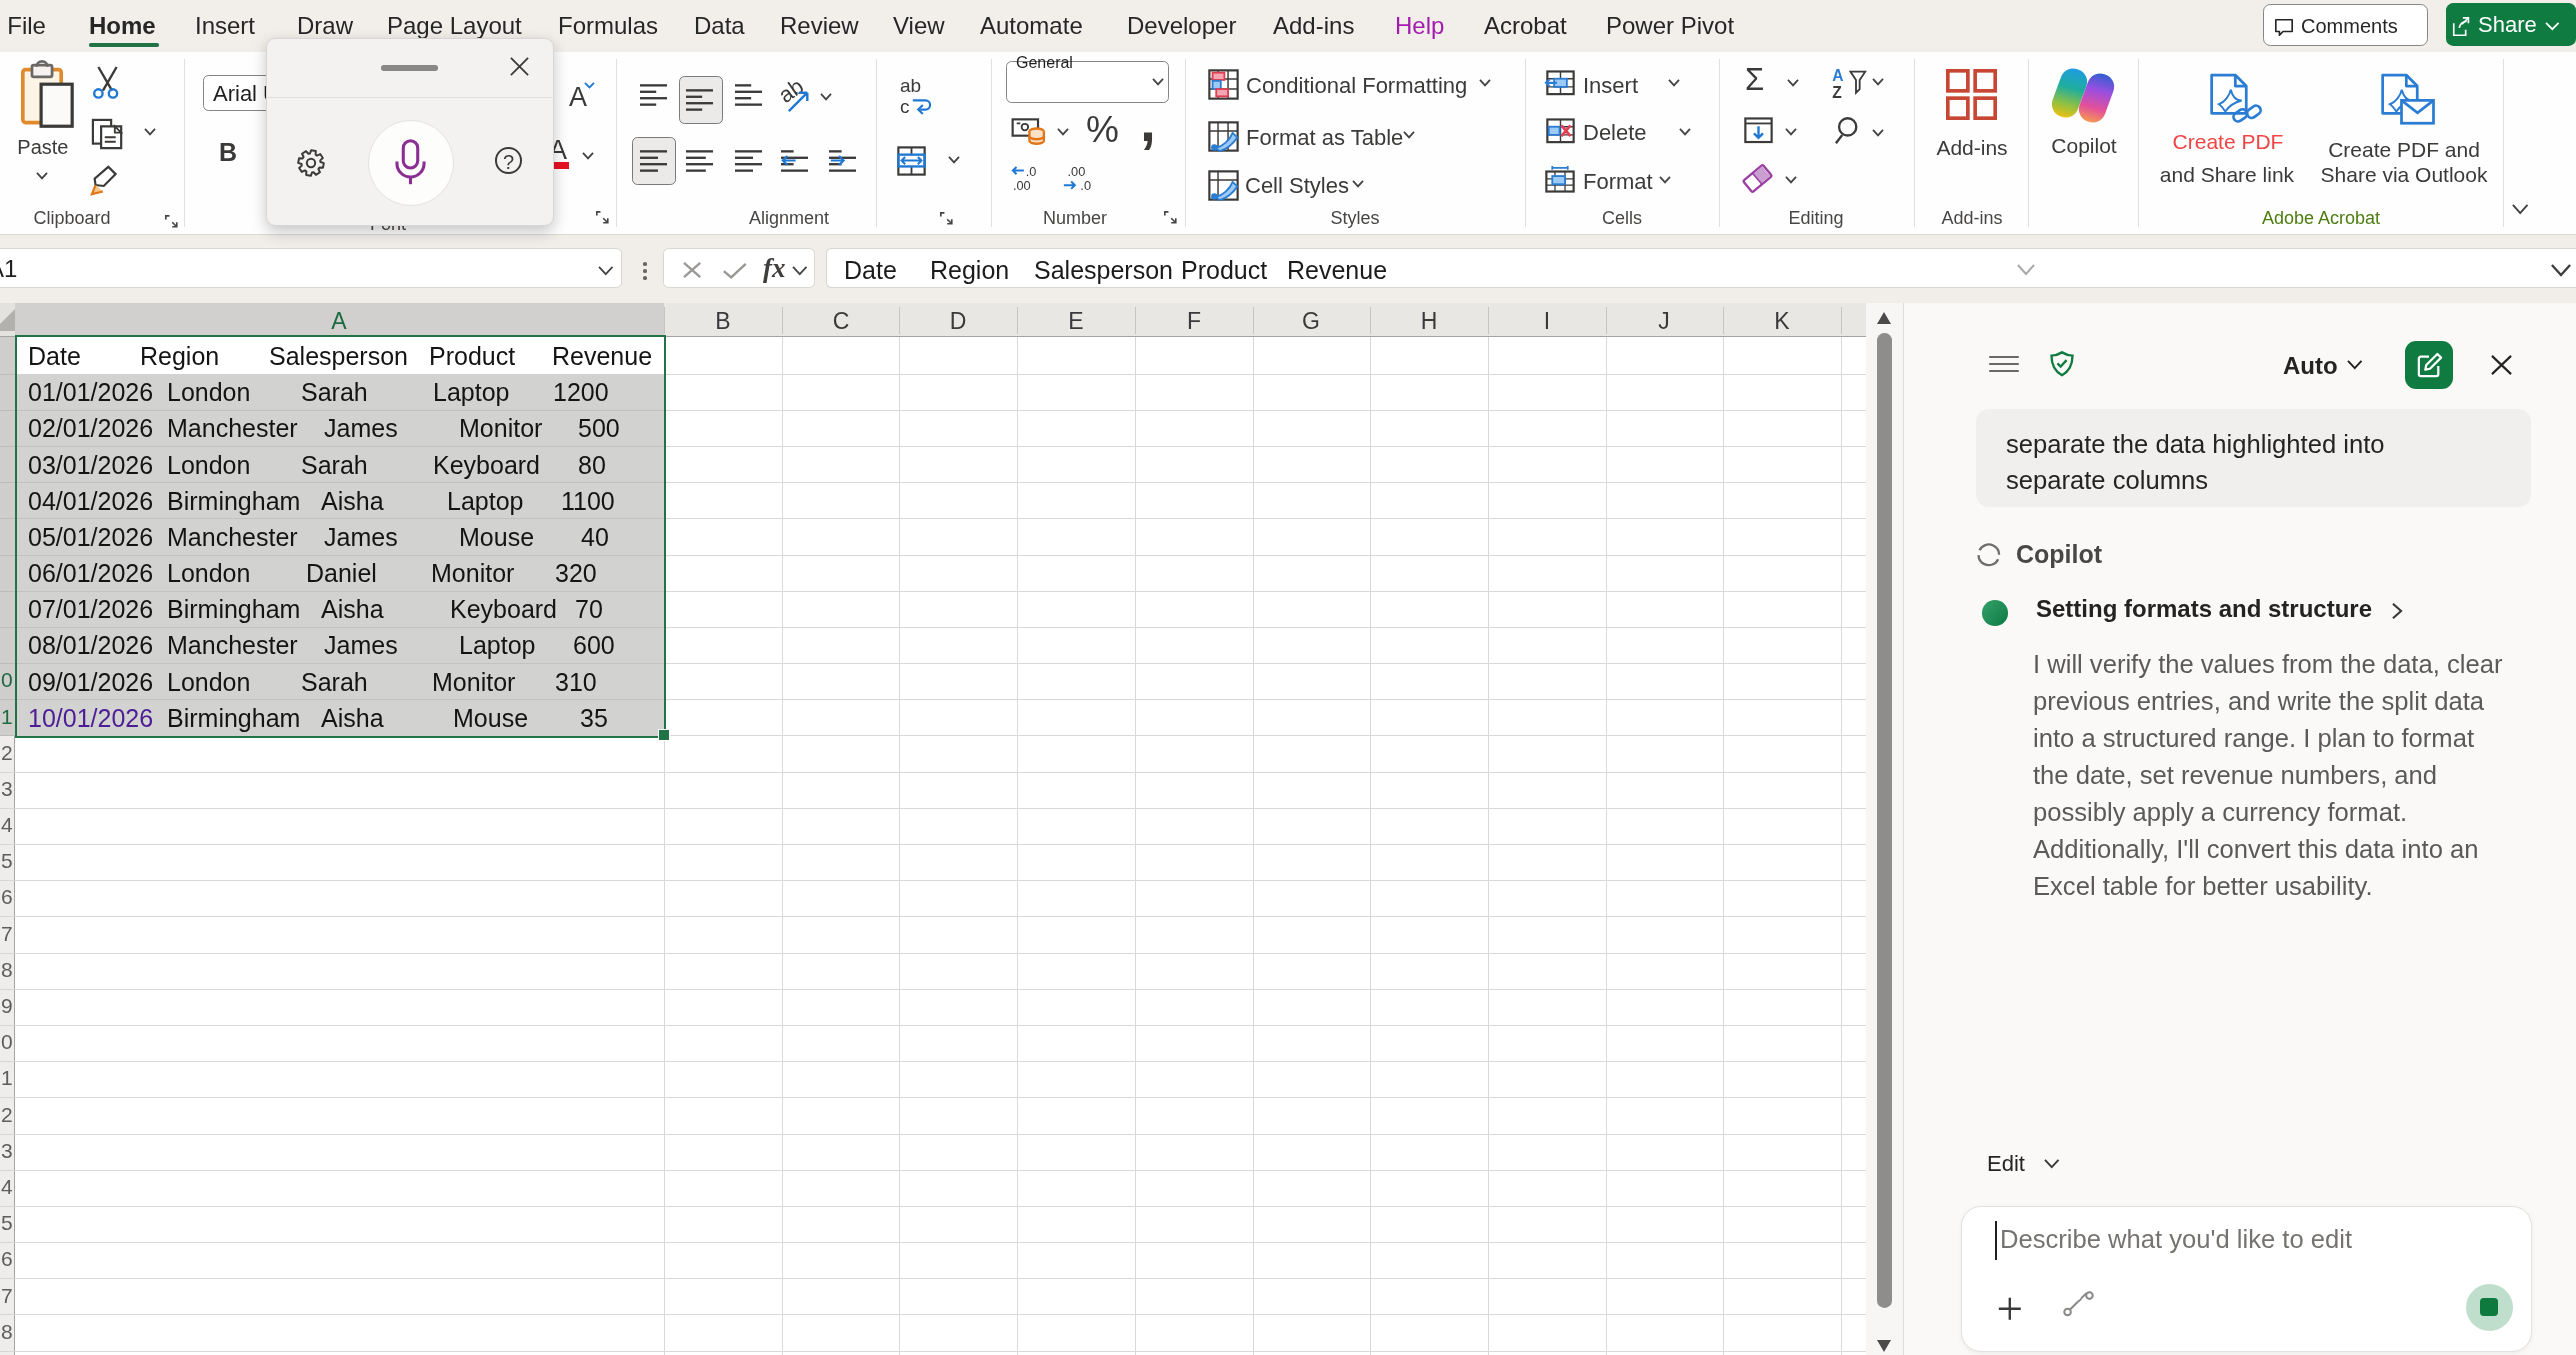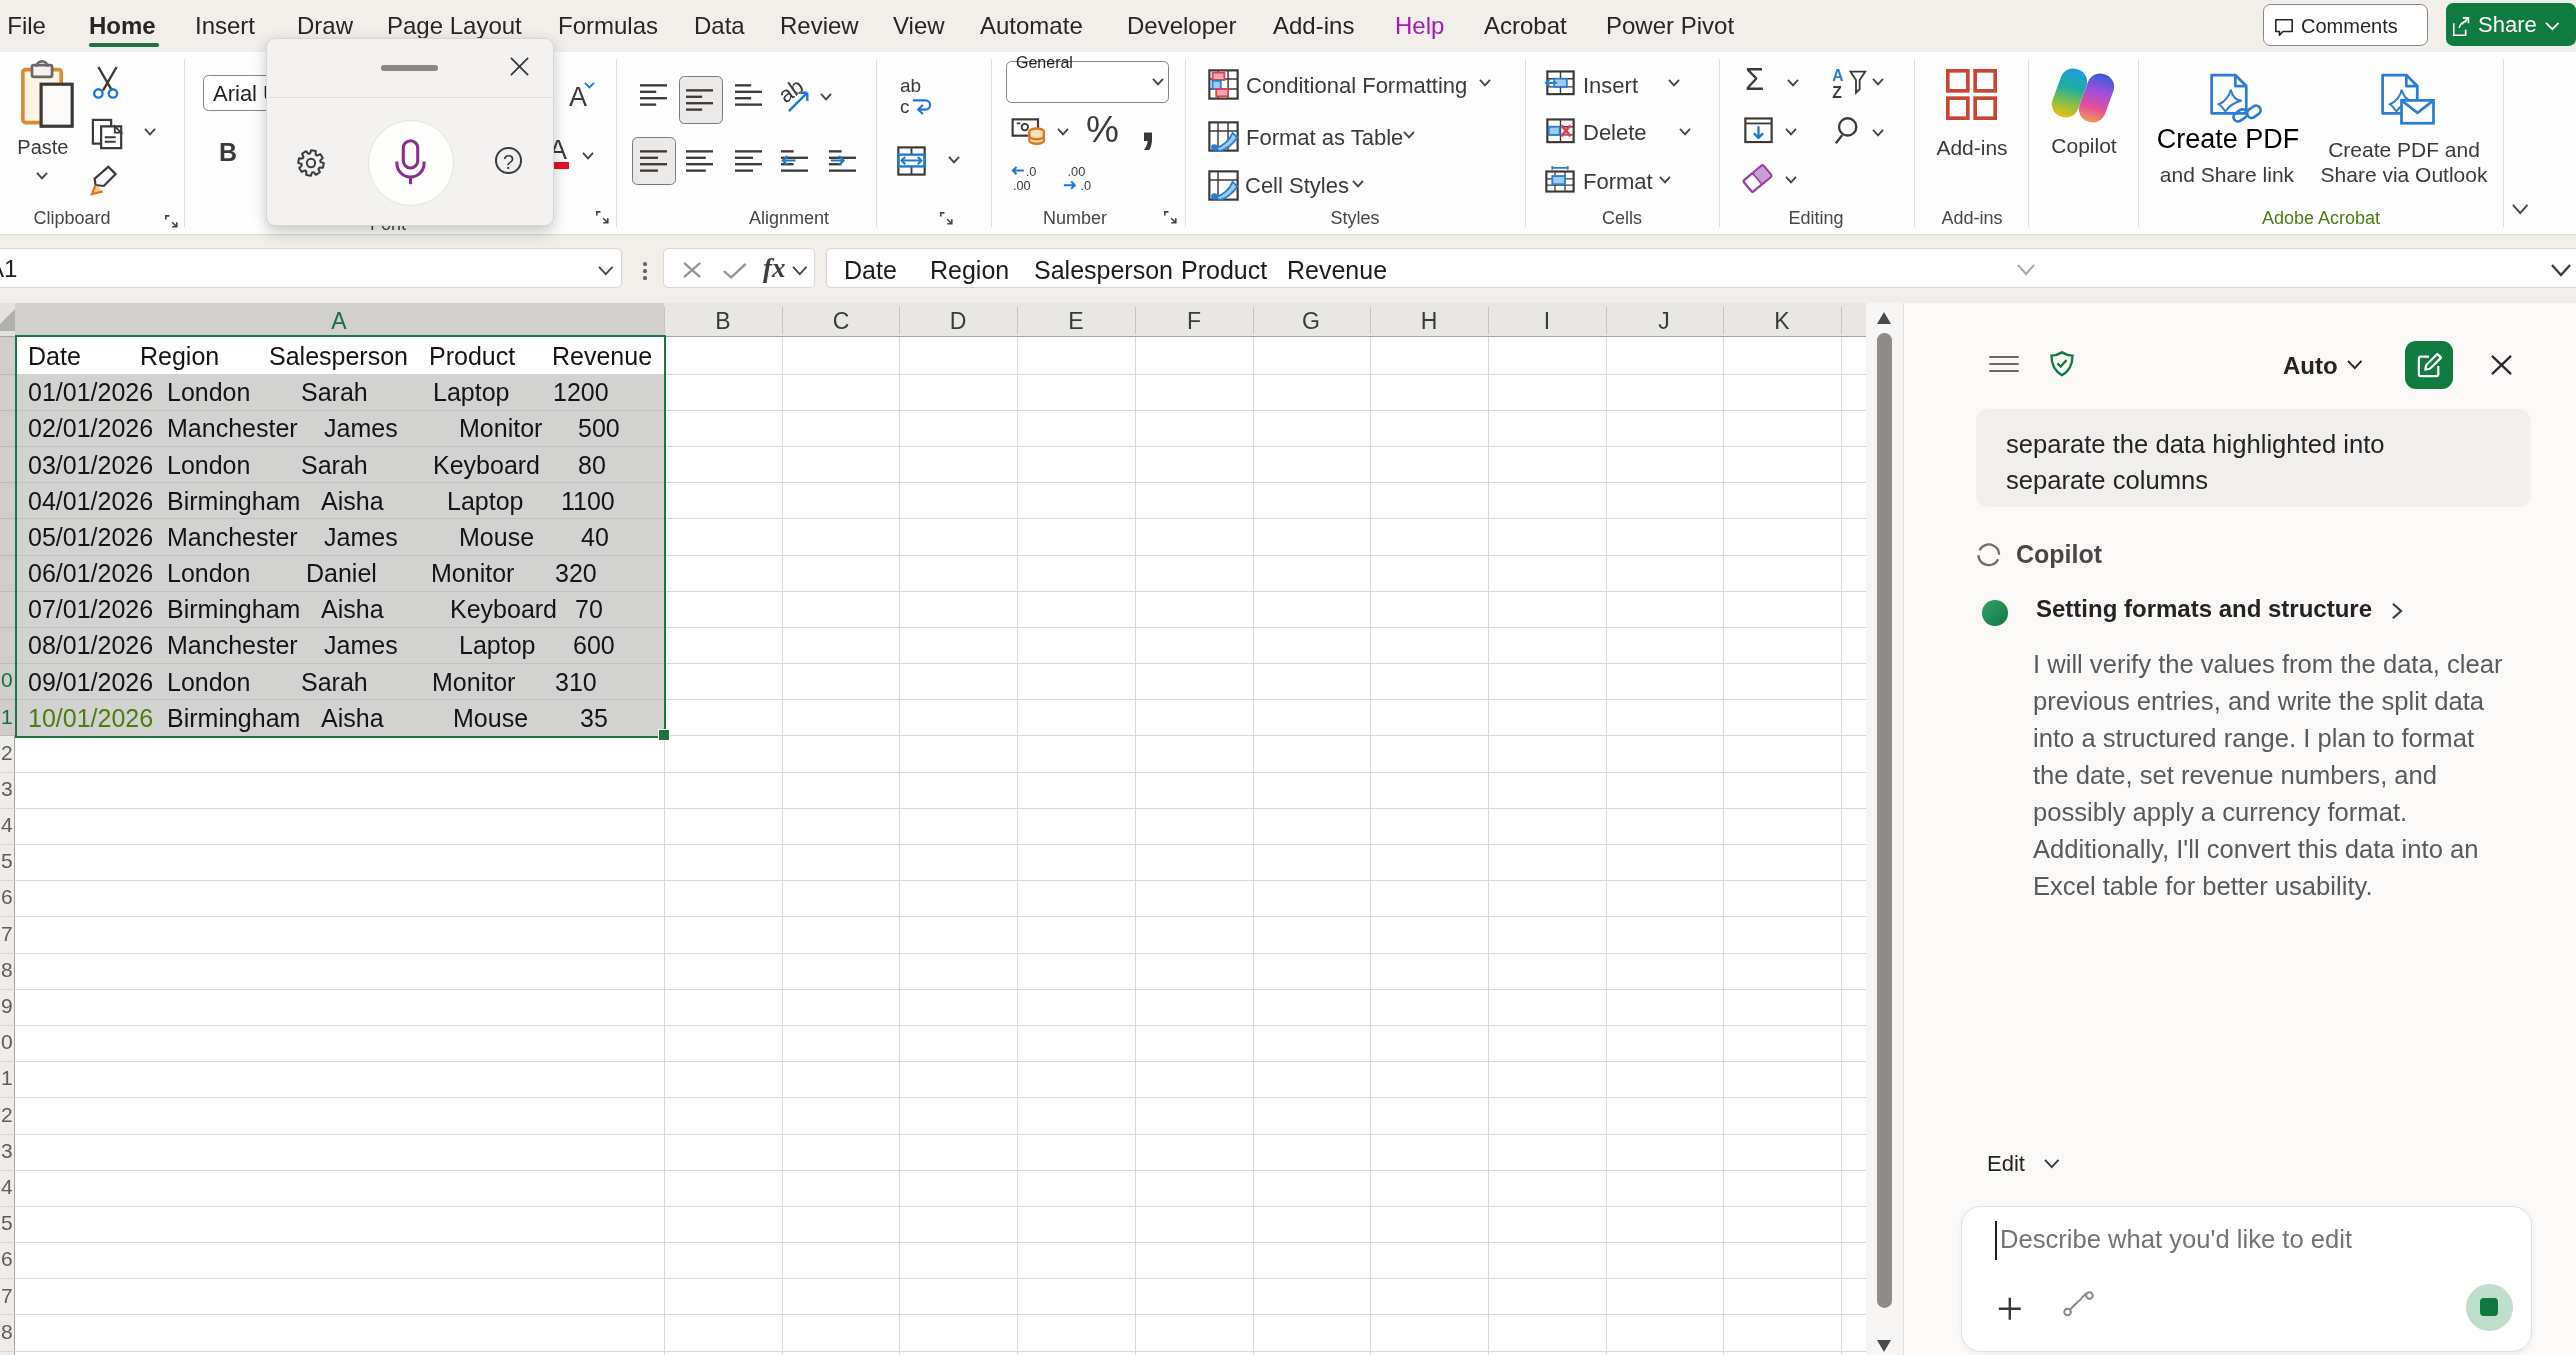--- a/index.html
+++ b/index.html
@@ -350,21 +350,21 @@
     </svg>
 <svg style="left:2379px;top:73px;" width="51" height="57" viewBox="0 0 56 62">
 <path d="M4 2h26l12 12v30H4z" fill="#fff" stroke="#2b7cd3" stroke-width="3" stroke-linejoin="round"></path>
 <path d="M30 2v12h12" fill="none" stroke="#2b7cd3" stroke-width="3" stroke-linejoin="round"></path>
 <path d="M12 34c6-2 12-10 13-16 2 8 6 12 12 12-8 2-14 6-18 12-2-3-4-6-7-8z" fill="none" stroke="#2b7cd3" stroke-width="2.2"></path>
     </svg>
 <svg style="left:2400px;top:99px;" width="35" height="25.6" viewBox="0 0 38 28">
 <rect x="1.5" y="1.5" width="35" height="25" fill="#fff" stroke="#2b7cd3" stroke-width="3"></rect>
 <path d="M1.5 1.5L19 15 36.5 1.5" fill="none" stroke="#2b7cd3" stroke-width="3"></path>
     </svg>
-<div class="t" style="left:2228px;top:124px;transform:translateX(-50%);font-size:27px;color:#000000;">Create PDF</div>
+<div class="t" style="left:2228px;top:130px;transform:translateX(-50%);font-size:21px;color:#ef4444;">Create PDF</div>
 <div class="t" style="left:2227px;top:163px;transform:translateX(-50%);font-size:21px;color:#3b3a39;">and Share link</div>
 <div class="t" style="left:2404px;top:138px;transform:translateX(-50%);font-size:21px;color:#3b3a39;">Create PDF and</div>
 <div class="t" style="left:2404px;top:163px;transform:translateX(-50%);font-size:21px;color:#3b3a39;">Share via Outlook</div>
 <svg style="left:2512px;top:204px;" width="16.4" height="10" viewBox="0 0 18 11">
       <path d="M1 1l8.0 9 8.0 -9" fill="none" stroke="#444" stroke-width="2.2"></path>
     </svg>
 <div class="abs" style="left:0;top:235px;width:2576px;height:68px;background:#f1ede9;"></div>
 <div class="abs" style="left:-27px;top:248px;width:649px;height:40px;background:#fff;border:0.9px solid #d9d5d1;border-radius:5.5px;"></div>
 <div class="t" style="left:-12px;top:255px;font-size:24px;color:#1f1f1f;">A1</div>
 <svg style="left:598px;top:266px;" width="15.5" height="9" viewBox="0 0 17 10">
@@ -564,21 +564,21 @@
 <div class="t" style="left:28px;top:631px;font-size:25px;color:#141414;">08/01/2026</div>
 <div class="t" style="left:167px;top:631px;font-size:25px;color:#141414;">Manchester</div>
 <div class="t" style="left:324px;top:631px;font-size:25px;color:#141414;">James</div>
 <div class="t" style="left:459px;top:631px;font-size:25px;color:#141414;">Laptop</div>
 <div class="t" style="left:573px;top:631px;font-size:25px;color:#141414;">600</div>
 <div class="t" style="left:28px;top:668px;font-size:25px;color:#141414;">09/01/2026</div>
 <div class="t" style="left:167px;top:668px;font-size:25px;color:#141414;">London</div>
 <div class="t" style="left:301px;top:668px;font-size:25px;color:#141414;">Sarah</div>
 <div class="t" style="left:432px;top:668px;font-size:25px;color:#141414;">Monitor</div>
 <div class="t" style="left:555px;top:668px;font-size:25px;color:#141414;">310</div>
-<div class="t" style="left:28px;top:704px;font-size:25px;color:#4d7c0f;">10/01/2026</div>
+<div class="t" style="left:28px;top:704px;font-size:25px;color:#4c1d95;">10/01/2026</div>
 <div class="t" style="left:167px;top:704px;font-size:25px;color:#141414;">Birmingham</div>
 <div class="t" style="left:321px;top:704px;font-size:25px;color:#141414;">Aisha</div>
 <div class="t" style="left:453px;top:704px;font-size:25px;color:#141414;">Mouse</div>
 <div class="t" style="left:580px;top:704px;font-size:25px;color:#141414;">35</div>
 <div class="abs" style="left:14.6px;top:335px;width:651px;height:403px;border:2.7px solid #217346;"></div>
 <div class="abs" style="left:658px;top:729px;width:12px;height:12px;background:#217346;border:1.8px solid #fff;"></div>
 <div class="abs" style="left:1866px;top:303px;width:37px;height:1053px;background:#f8f6f5;"></div>
 <div class="abs" style="left:1877px;top:312px;width:0;height:0;border-left:7.3px solid transparent;border-right:7.3px solid transparent;border-bottom:12px solid #4a4a4a;"></div>
 <div class="abs" style="left:1877px;top:333px;width:14.6px;height:975px;background:#8f8d8b;border-radius:7.3px;"></div>
 <div class="abs" style="left:1877px;top:1340px;width:0;height:0;border-left:7.3px solid transparent;border-right:7.3px solid transparent;border-top:12px solid #4a4a4a;"></div>

